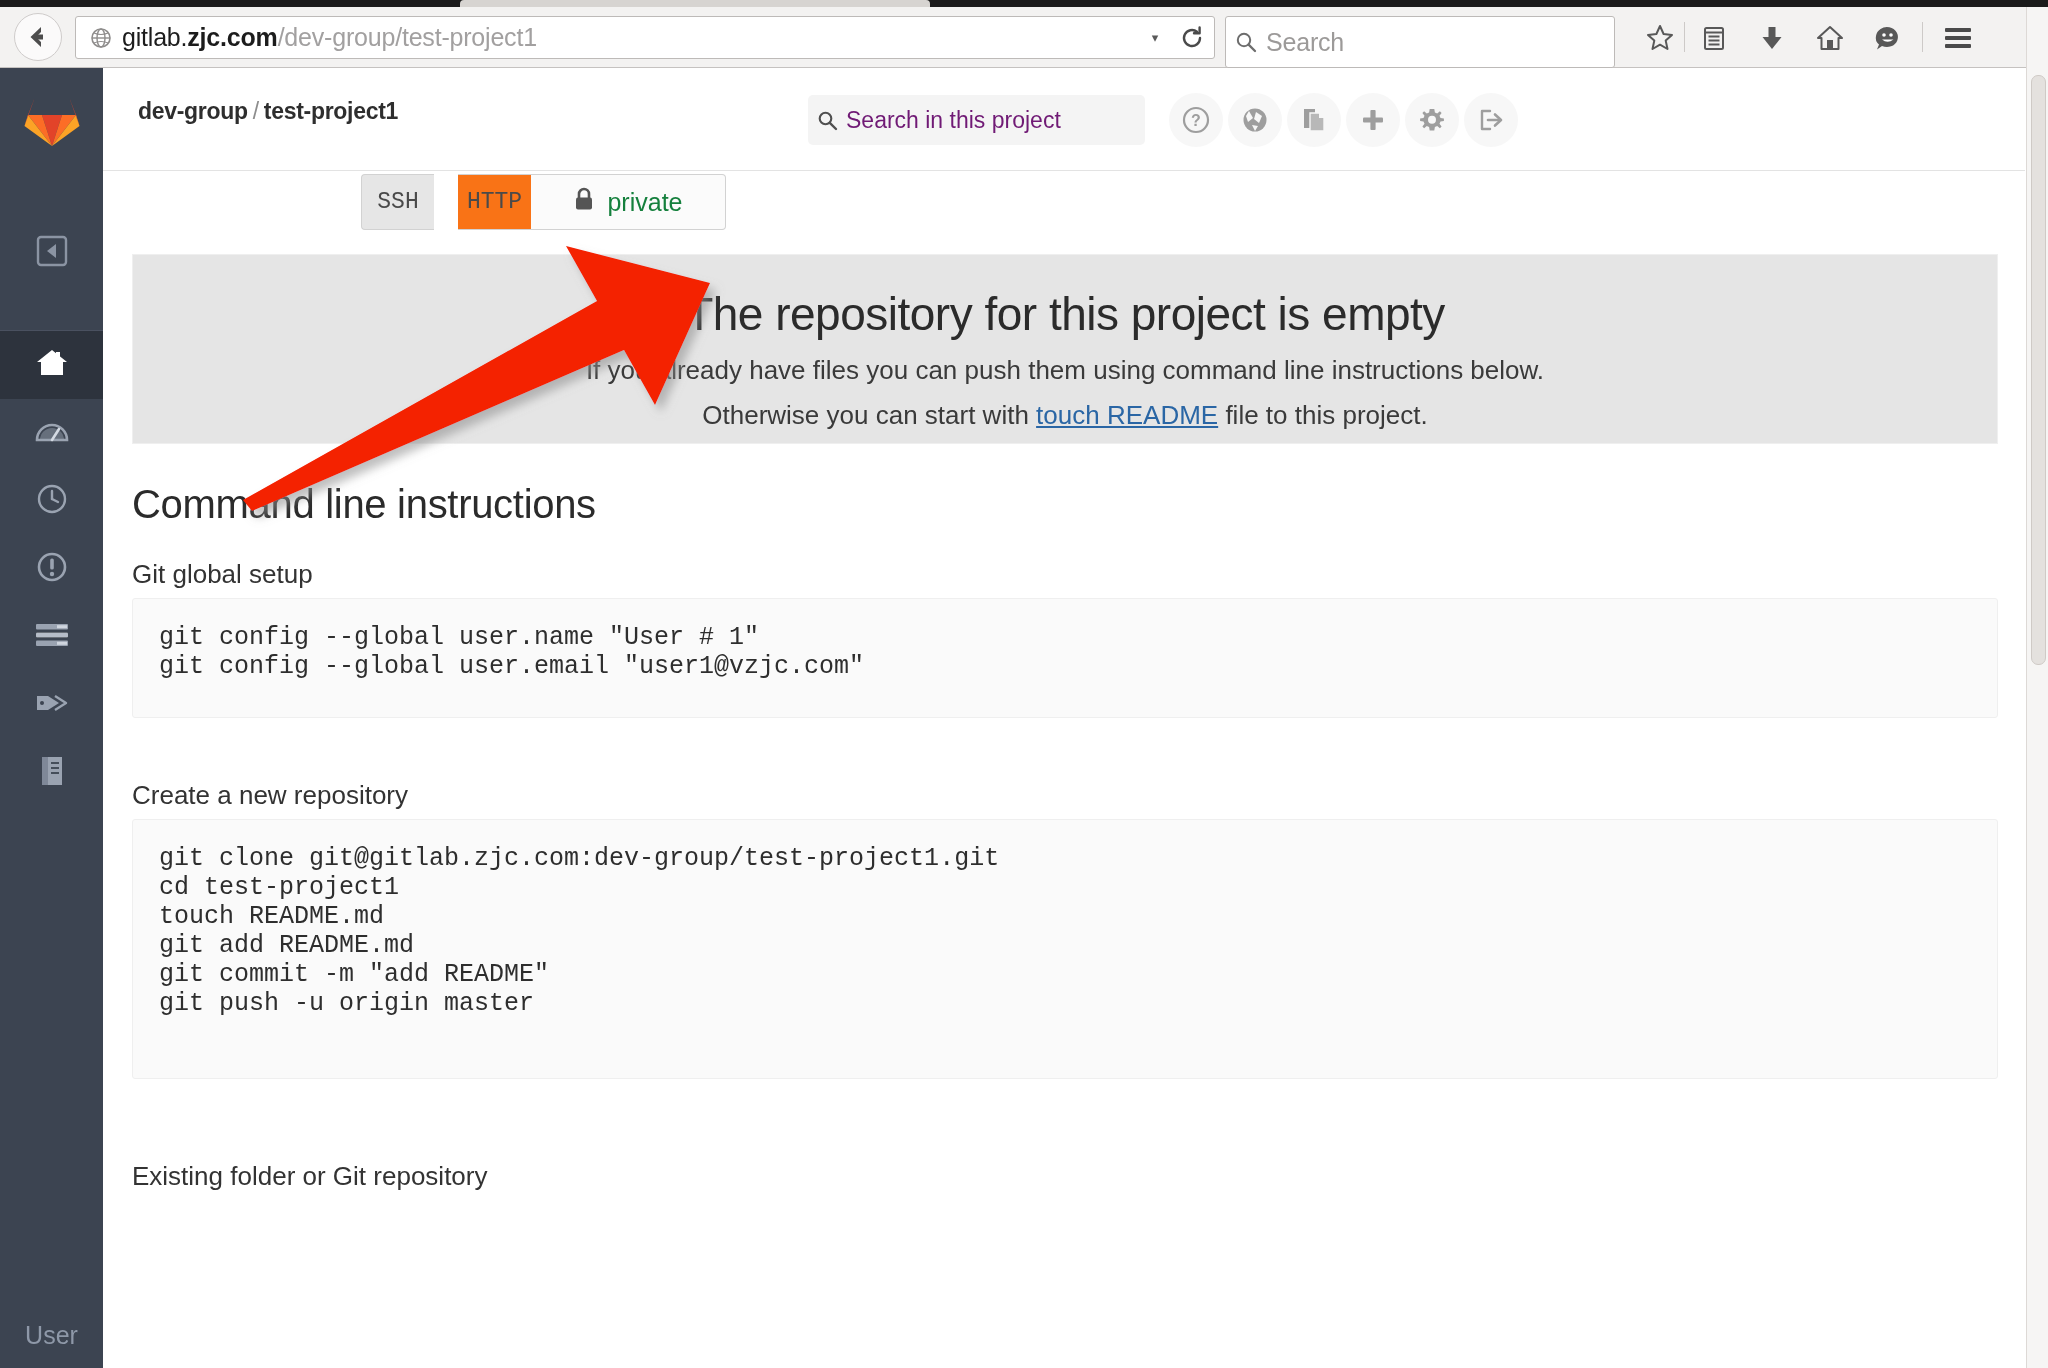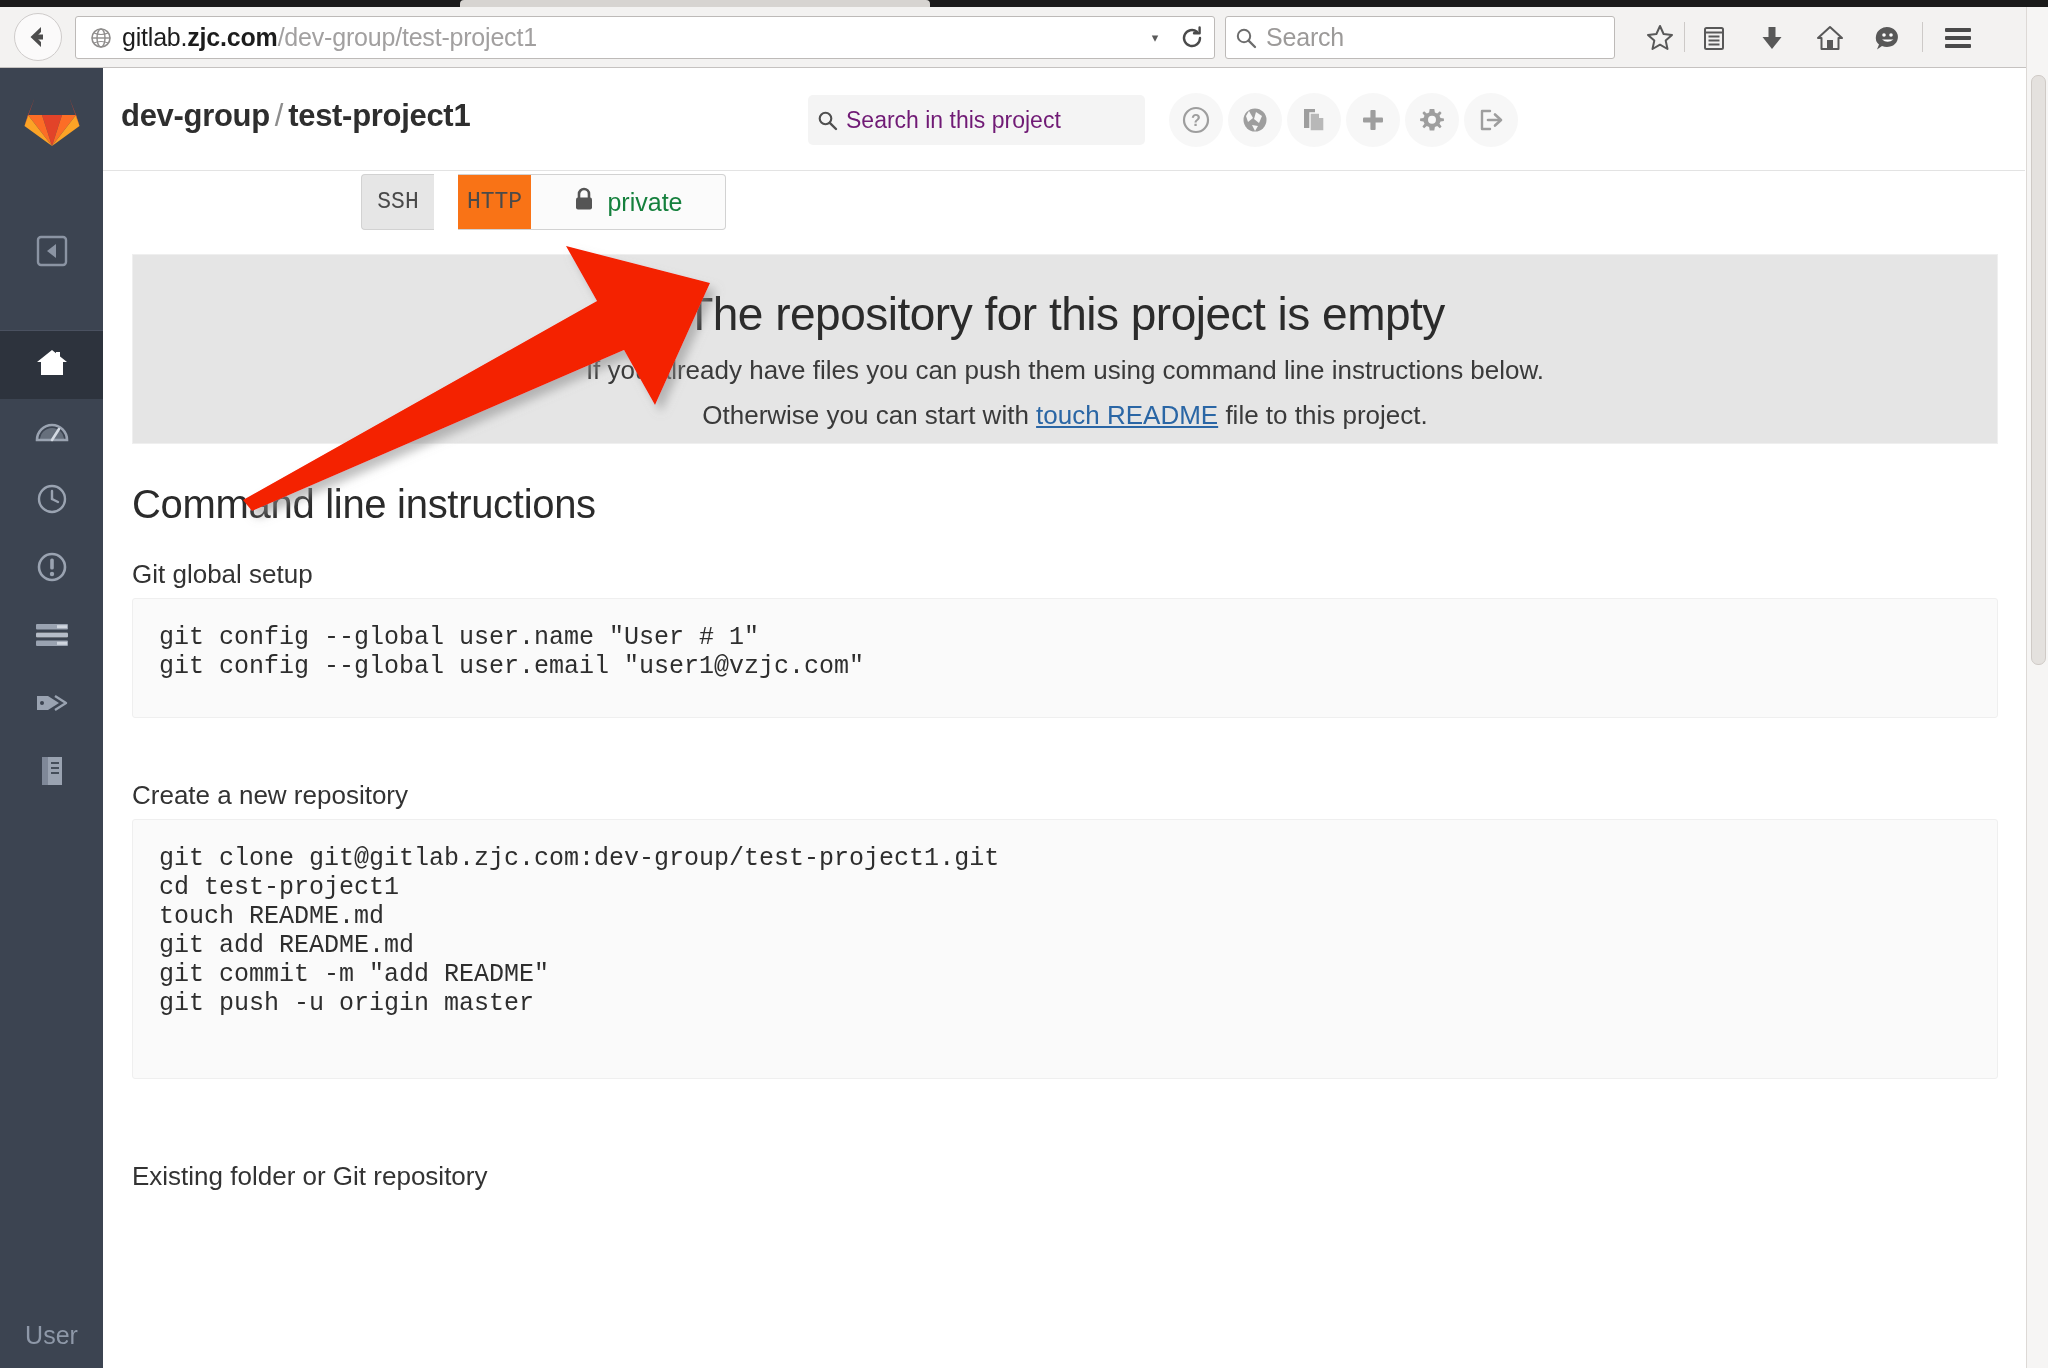--- a/index.html
+++ b/index.html
@@ -58,21 +58,21 @@
   #urlbar-dropmarker {
     flex: 0 0 auto; width: 30px; text-align: center;
     color: #5a5a5a; font-size: 13px;
   }
   #reload-button {
     flex: 0 0 auto; width: 44px; height: 43px;
     display: flex; align-items: center; justify-content: center;
   }
 
   #searchbar {
-    position: absolute; left: 1225px; top: 16px; width: 390px; height: 43px;
+    position: absolute; left: 1225px; top: 16px; width: 390px; height: 52px;
     background: #ffffff; border: 1px solid #bdbab8; border-radius: 3px;
     display: flex; align-items: center;
   }
   #searchbar .sb-icon { width: 40px; display: flex; align-items: center; justify-content: center; }
   #searchbar .sb-text { font-size: 25px; color: #9c9a99; letter-spacing: -0.2px; }
 
   .chrome-btn {
     position: absolute; top: 16px; width: 56px; height: 44px;
     display: flex; align-items: center; justify-content: center;
   }
@@ -108,22 +108,22 @@
   
   #page {
     position: absolute; left: 103px; top: 68px; width: 1945px; height: 1300px;
     background: #ffffff; overflow: hidden;
   }
   #gl-header {
     position: absolute; left: 0; top: 0; width: 1922px; height: 103px;
     background: #ffffff; border-bottom: 1px solid #e3e3e3;
   }
   #breadcrumb {
-    position: absolute; left: 18px; top: 30px;
-    font-size: 31px; font-weight: bold; color: #2e2e2e;
+    position: absolute; left: 35px; top: 30px;
+    font-size: 23px; font-weight: bold; color: #2e2e2e;
     letter-spacing: -0.3px; white-space: nowrap;
   }
   #breadcrumb .crumb-sep { font-weight: normal; color: #8d8d8d; padding: 0 5px; }
   #project-search {
     position: absolute; left: 705px; top: 27px; width: 337px; height: 50px;
     background: #f4f4f4; border-radius: 5px;
     display: flex; align-items: center;
   }
   #project-search .ps-icon { width: 38px; display: flex; align-items: center; justify-content: center; }
   #project-search .ps-text { font-size: 23px; color: #701a75; }

